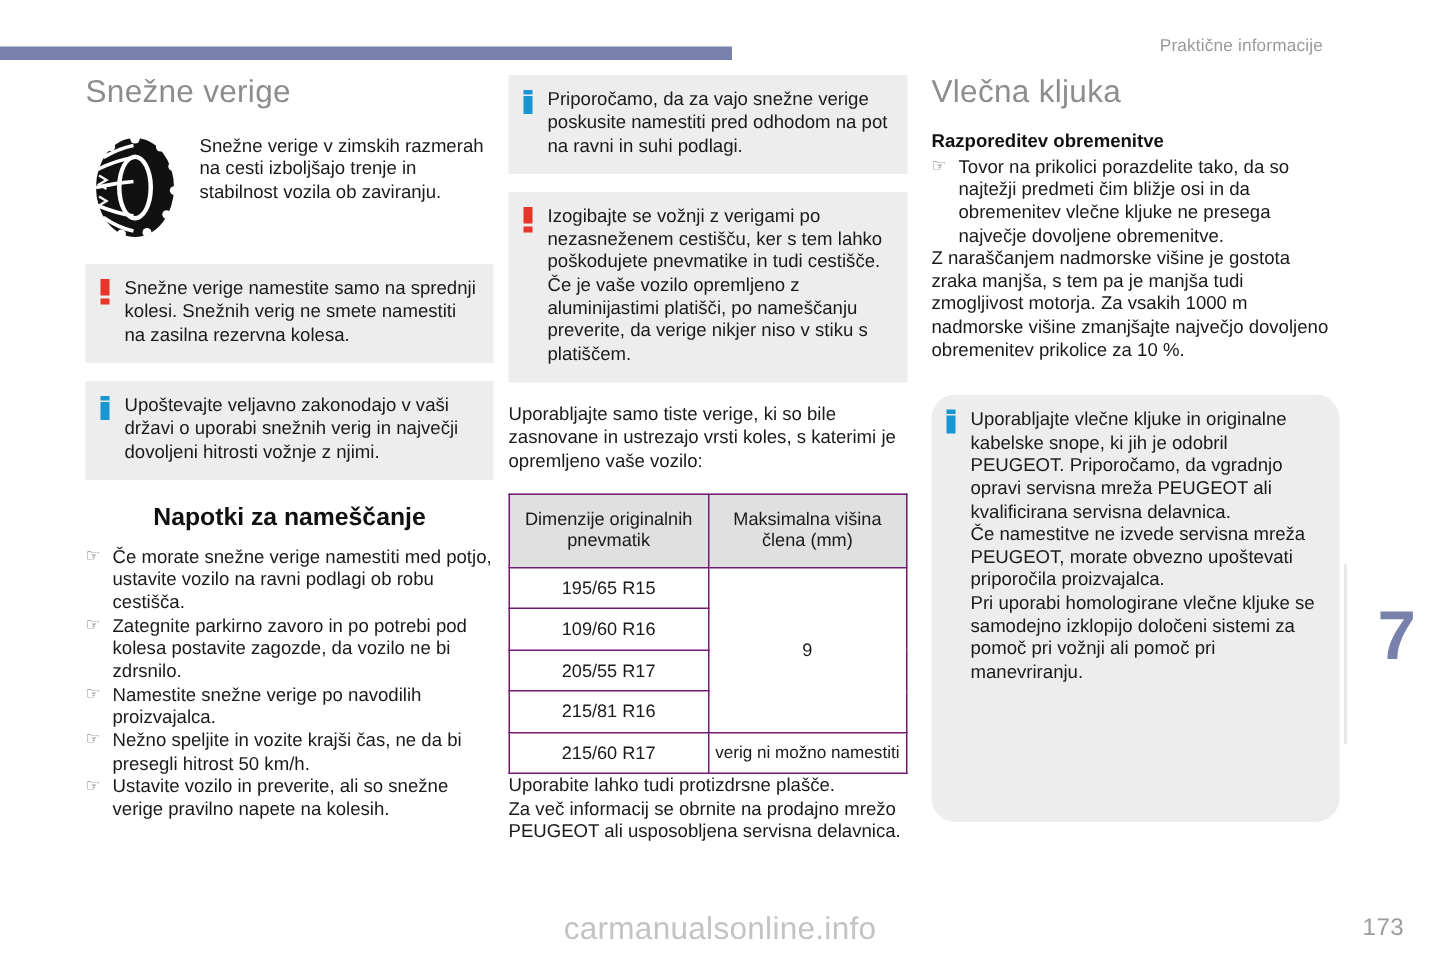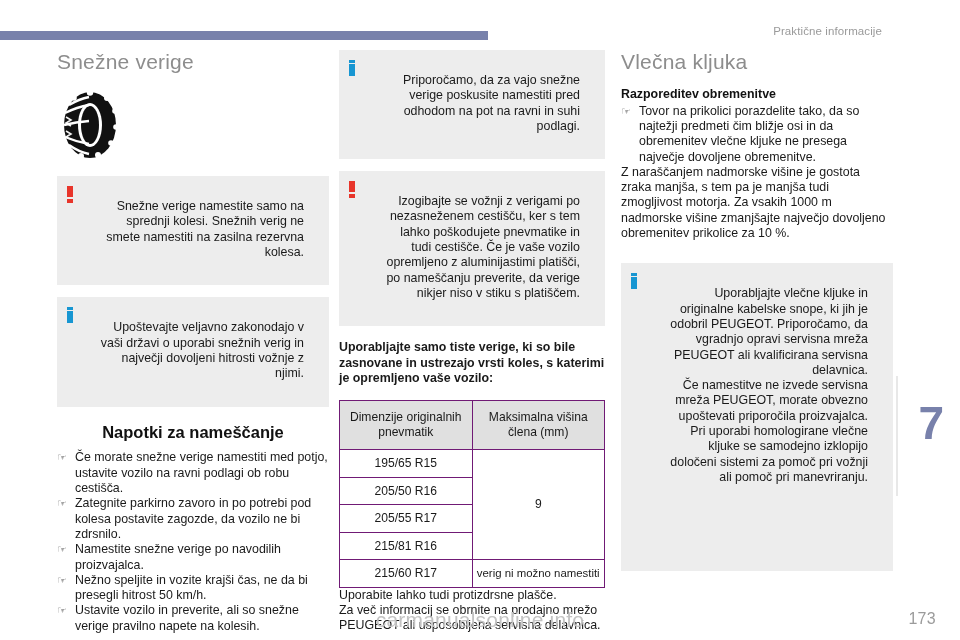--- a/index.html
+++ b/index.html
@@ -116,23 +116,22 @@
     display: flex;
     align-items: flex-start;
     gap: 8px;
     padding: 9px 11px 11px 9px;
     margin-bottom: 12px;
     box-sizing: border-box;
   }
   .callout p {
     font-size: 12.4px;
     line-height: 15.3px;
-    margin: 14px;
+    margin: 0;
     color: #1a1a1a;
-    text-align: right;
   }
   .callout-icon {
     flex: 0 0 auto;
     width: 9px;
     height: 20px;
     margin-top: 1px;
     position: relative;
   }
   .icon-warn .bar {
     position: absolute;
@@ -265,20 +264,23 @@
           <circle cx="24" cy="67" r="3"></circle>
           <circle cx="11" cy="58" r="2.8"></circle>
           <circle cx="17" cy="9" r="2.8"></circle>
         </g>
         <g stroke="#ffffff" stroke-width="1.6" fill="none" opacity="0.95">
           <path d="M9 28 l5 3 l-5 3 l5 3"></path>
           <path d="M9 42 l5 3 l-5 3"></path>
         </g>
       </svg>
     </div>
+    <div class="intro-text">
+      <p class="body-text">Snežne verige v zimskih razmerah na cesti izboljšajo trenje in stabilnost vozila ob zaviranju.</p>
+    </div>
   </div>
 
   <div class="callout">
     <div class="callout-icon icon-warn">
       <span class="bar"></span>
         <span class="dot"></span>
     </div>
     <p>Snežne verige namestite samo na sprednji kolesi. Snežnih verig ne smete namestiti na zasilna rezervna kolesa.</p>
   </div>
 
@@ -327,36 +329,36 @@
   </div>
 
   <div class="callout">
     <div class="callout-icon icon-warn">
       <span class="bar"></span>
         <span class="dot"></span>
     </div>
     <p>Izogibajte se vožnji z verigami po nezasneženem cestišču, ker s tem lahko poškodujete pnevmatike in tudi cestišče. Če je vaše vozilo opremljeno z aluminijastimi platišči, po nameščanju preverite, da verige nikjer niso v stiku s platiščem.</p>
   </div>
 
-  <p class="body-text before-table" style="margin-top:14px;font-weight:bold;">Uporabljajte samo tiste verige, ki so bile zasnovane in ustrezajo vrsti koles, s katerimi je opremljeno vaše vozilo:</p>
+  <p class="body-text before-table" style="margin-top:14px;">Uporabljajte samo tiste verige, ki so bile zasnovane in ustrezajo vrsti koles, s katerimi je opremljeno vaše vozilo:</p>
 
   <table class="spec-table">
     <thead>
       <tr>
         <th>Dimenzije originalnih pnevmatik</th>
         <th>Maksimalna višina člena (mm)</th>
       </tr>
     </thead>
     <tbody>
       <tr>
         <td>195/65 R15</td>
         <td rowspan="4">9</td>
       </tr>
       <tr>
-        <td>205/50 R16</td>
+        <td>109/60 R16</td>
       </tr>
       <tr>
         <td>205/55 R17</td>
       </tr>
       <tr>
         <td>215/81 R16</td>
       </tr>
       <tr>
         <td>215/60 R17</td>
         <td style="font-size:11.4px;margin-left:24px;">verig ni možno namestiti</td>
@@ -376,21 +378,21 @@
 
   <ul class="hand-list">
     <li>
       <span class="hand-glyph">☞</span>
       <span class="li-text">Tovor na prikolici porazdelite tako, da so najtežji predmeti čim bližje osi in da obremenitev vlečne kljuke ne presega največje dovoljene obremenitve.</span>
     </li>
   </ul>
 
   <p class="body-text">Z naraščanjem nadmorske višine je gostota zraka manjša, s tem pa je manjša tudi zmogljivost motorja. Za vsakih 1000 m nadmorske višine zmanjšajte največjo dovoljeno obremenitev prikolice za 10 %.</p>
 
-  <div class="callout" style="margin-top:22px;padding-bottom:72px;">
+  <div class="callout" style="margin-top:22px;padding-bottom:92px;border-radius:16px;">
     <div class="callout-icon icon-info">
       <span class="dot"></span>
         <span class="bar"></span>
     </div>
     <p style="white-space:pre-line;">Uporabljajte vlečne kljuke in originalne kabelske snope, ki jih je odobril PEUGEOT. Priporočamo, da vgradnjo opravi servisna mreža PEUGEOT ali kvalificirana servisna delavnica.
 Če namestitve ne izvede servisna mreža PEUGEOT, morate obvezno upoštevati priporočila proizvajalca.
 Pri uporabi homologirane vlečne kljuke se samodejno izklopijo določeni sistemi za pomoč pri vožnji ali pomoč pri manevriranju.</p>
   </div>
 </div>
 

